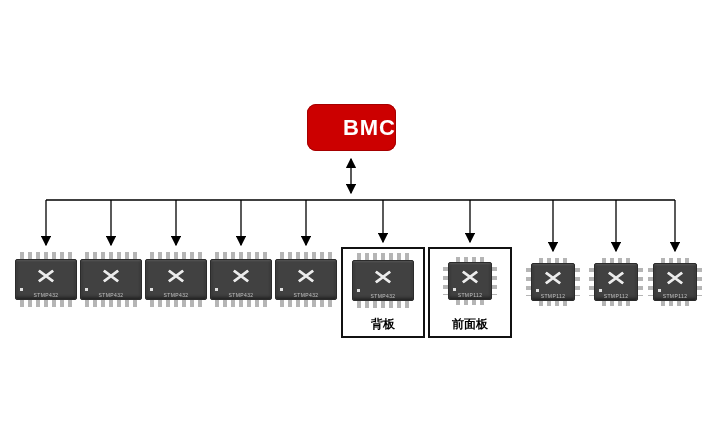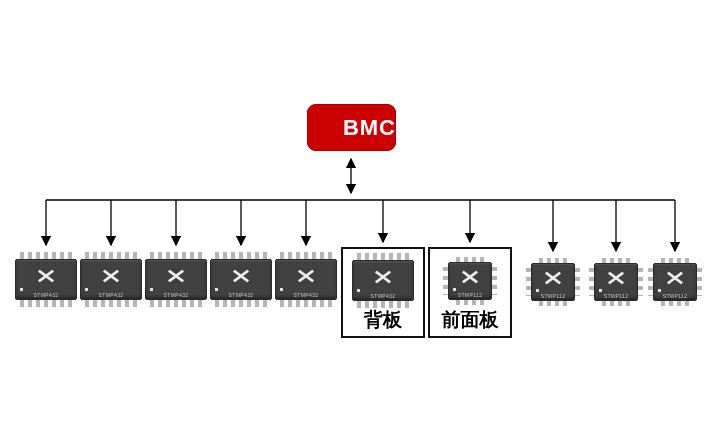--- a/index.html
+++ b/index.html
@@ -59,21 +59,21 @@
 
   
   .group-box{
     position:absolute;top:247px;width:84px;height:91px;
     border:2px solid #111;background:#ffffff;box-sizing:border-box;
   }
   .group-box .chip-soic{left:9px;top:4px;}
   .group-box .chip-qfn{left:13px;top:8px;}
   .group-label{
     position:absolute;left:0;right:0;bottom:3px;text-align:center;
-    font-weight:bold;font-size:19px;color:#000;
+    font-weight:bold;font-size:12px;color:#000;
   }
 </style>
 </head>
 <body>
 
 <div id="canvas">
 
   <svg id="connectors" viewBox="0 0 720 440">
     <defs>
       <marker id="arr" markerWidth="8" markerHeight="8" refX="7" refY="4" orient="auto-start-reverse">

